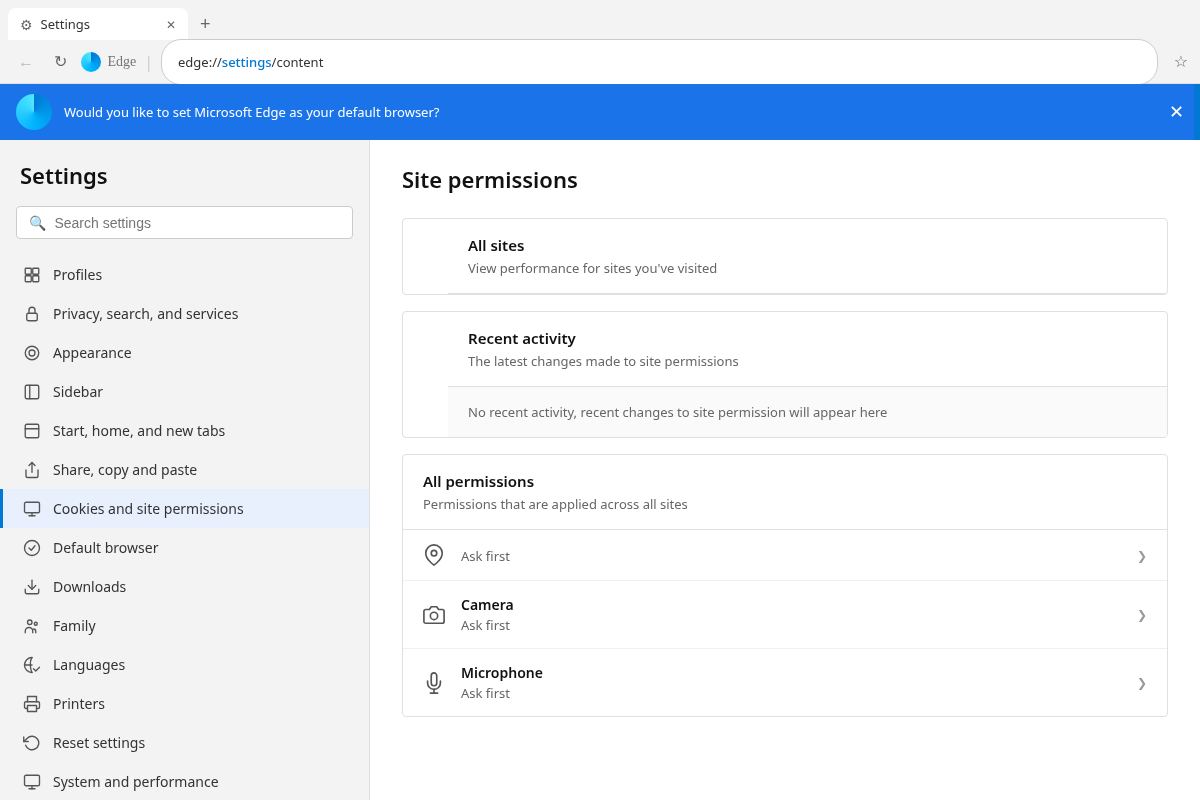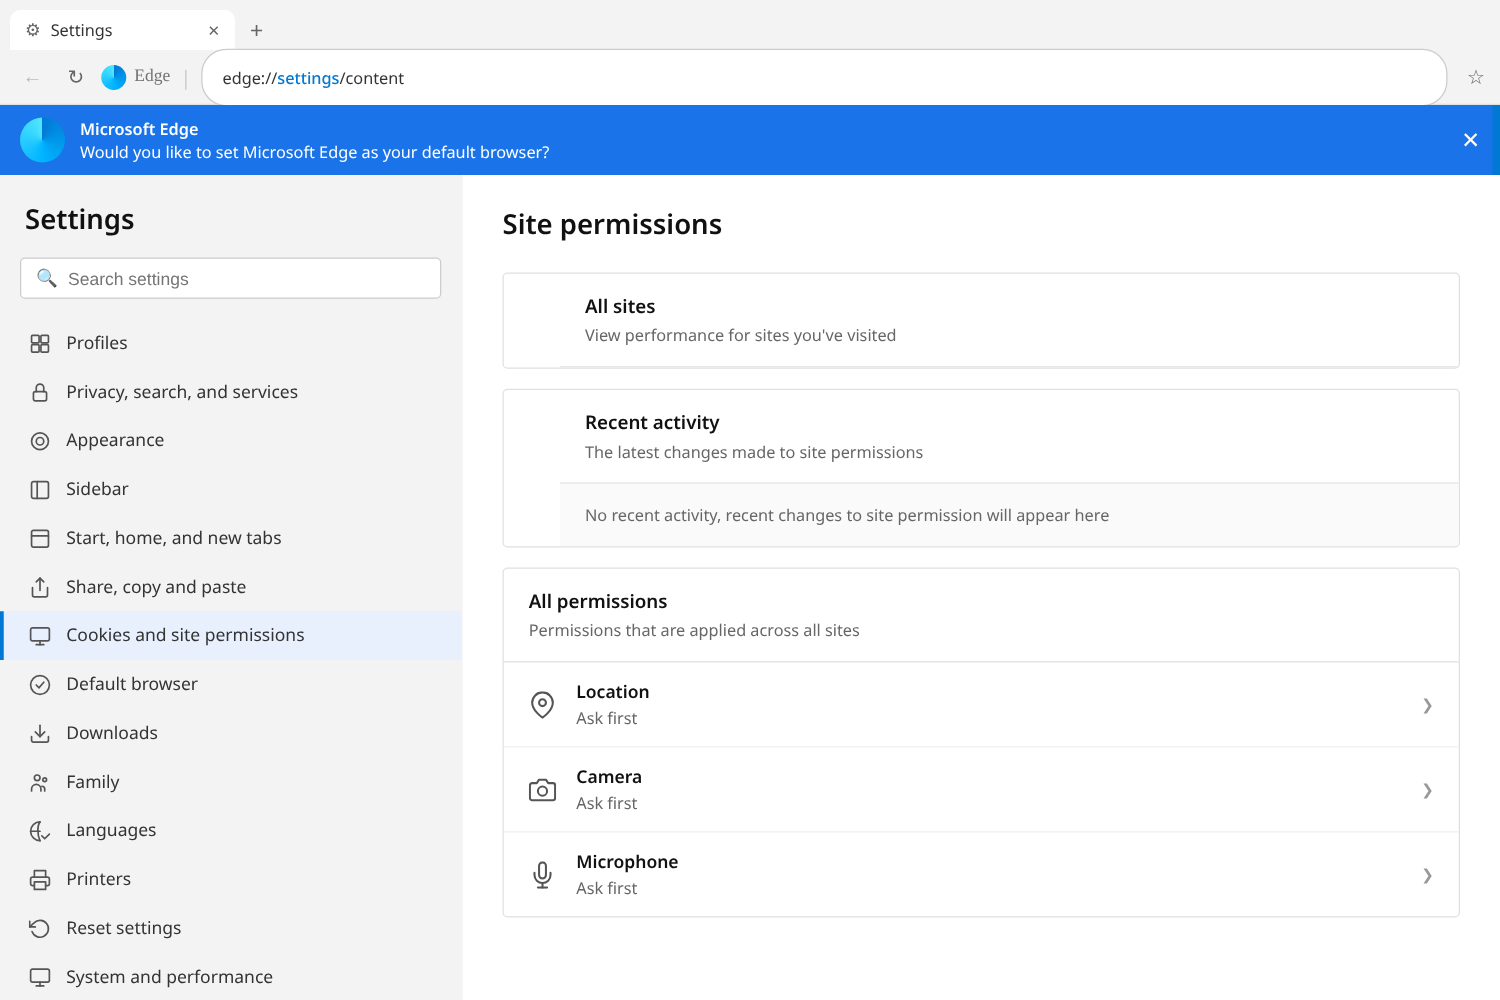--- a/index.html
+++ b/index.html
@@ -97,21 +97,20 @@
       <span class="address-text">
         edge://<span>settings</span>/content
       </span>
     </div>
     <button class="fav-btn">☆</button>
   </div>
 
   <div class="notification-bar" style="position:relative;">
     <div class="edge-icon-large"></div>
     <div class="notification-text">
-      <strong>Microsoft Edge</strong>
       <span>Would you like to set Microsoft Edge as your default browser?</span>
     </div>
     <button class="notif-close">✕</button>
     <div class="notif-right-bar"></div>
   </div>
 </div>
 
 <div class="main-layout">
 
   <div class="sidebar">
@@ -302,21 +301,20 @@
       </div>
 
       <div class="permission-item">
         <span class="permission-icon">
           <svg viewBox="0 0 24 24" style="width:22px;height:22px;">
               <path d="M21 10c0 7-9 13-9 13S3 17 3 10a9 9 0 0118 0z"></path>
               <circle cx="12" cy="10" r="3"></circle>
             </svg>
         </span>
         <div class="permission-info">
-          <div class="permission-name">Location</div>
           <div class="permission-status">Ask first</div>
         </div>
         <span class="permission-chevron">❯</span>
       </div>
 
       <div class="permission-item">
         <span class="permission-icon">
           <svg viewBox="0 0 24 24" style="width:22px;height:22px;">
               <path d="M23 19a2 2 0 01-2 2H3a2 2 0 01-2-2V8a2 2 0 012-2h4l2-3h6l2 3h4a2 2 0 012 2z"></path>
               <circle cx="12" cy="13" r="4"></circle>

